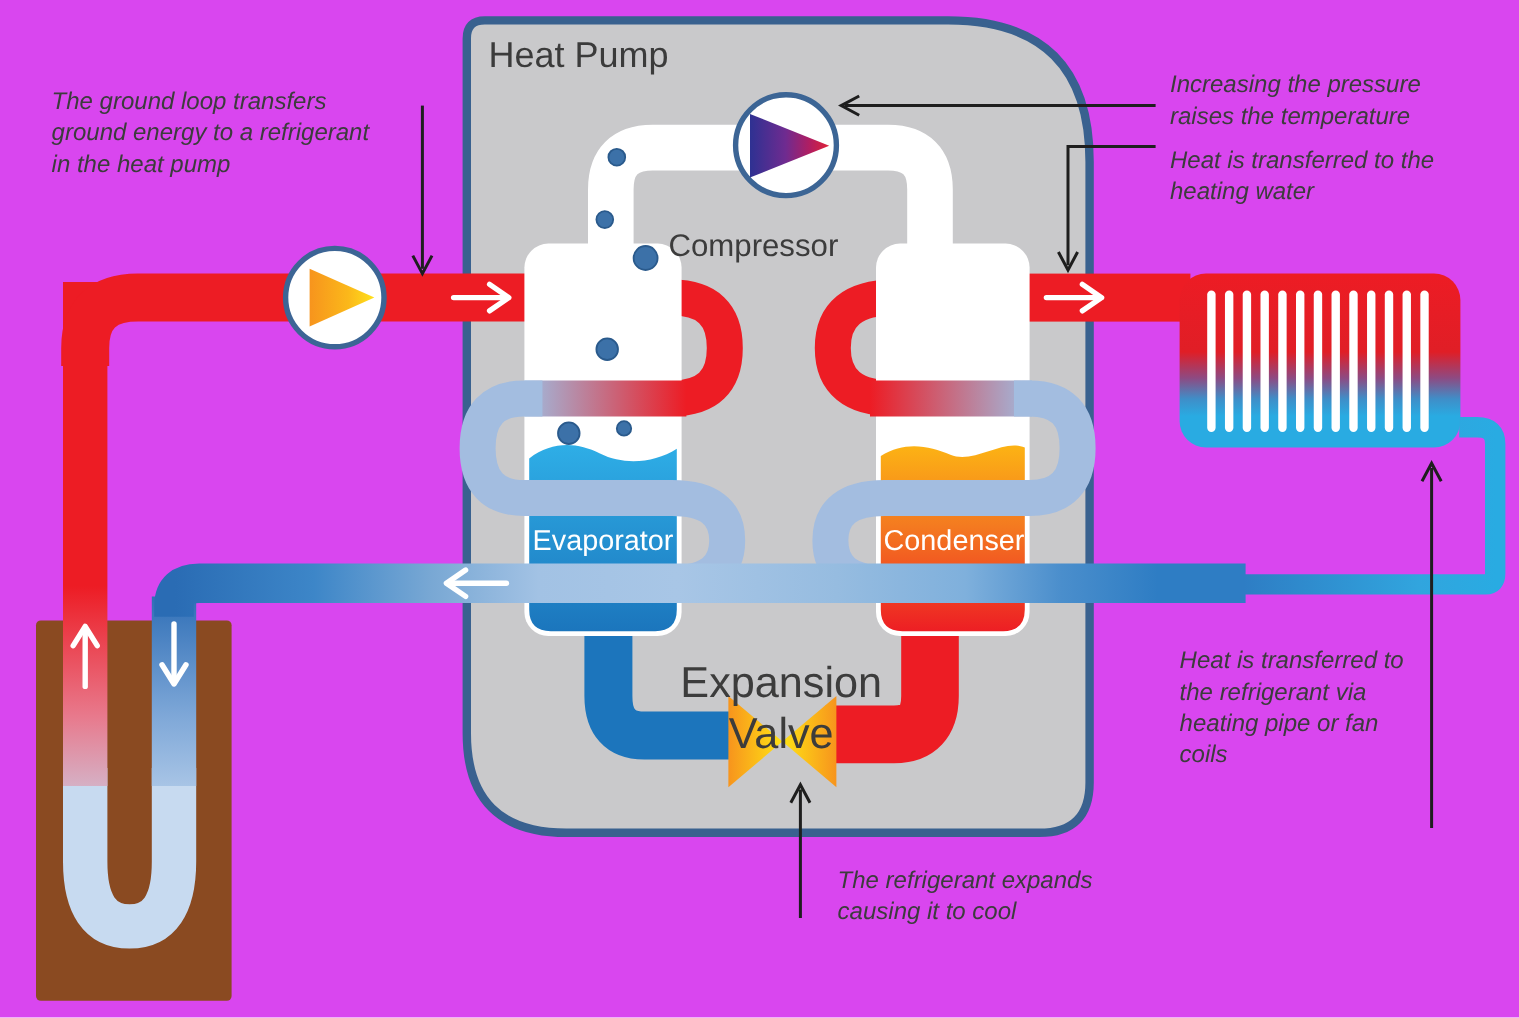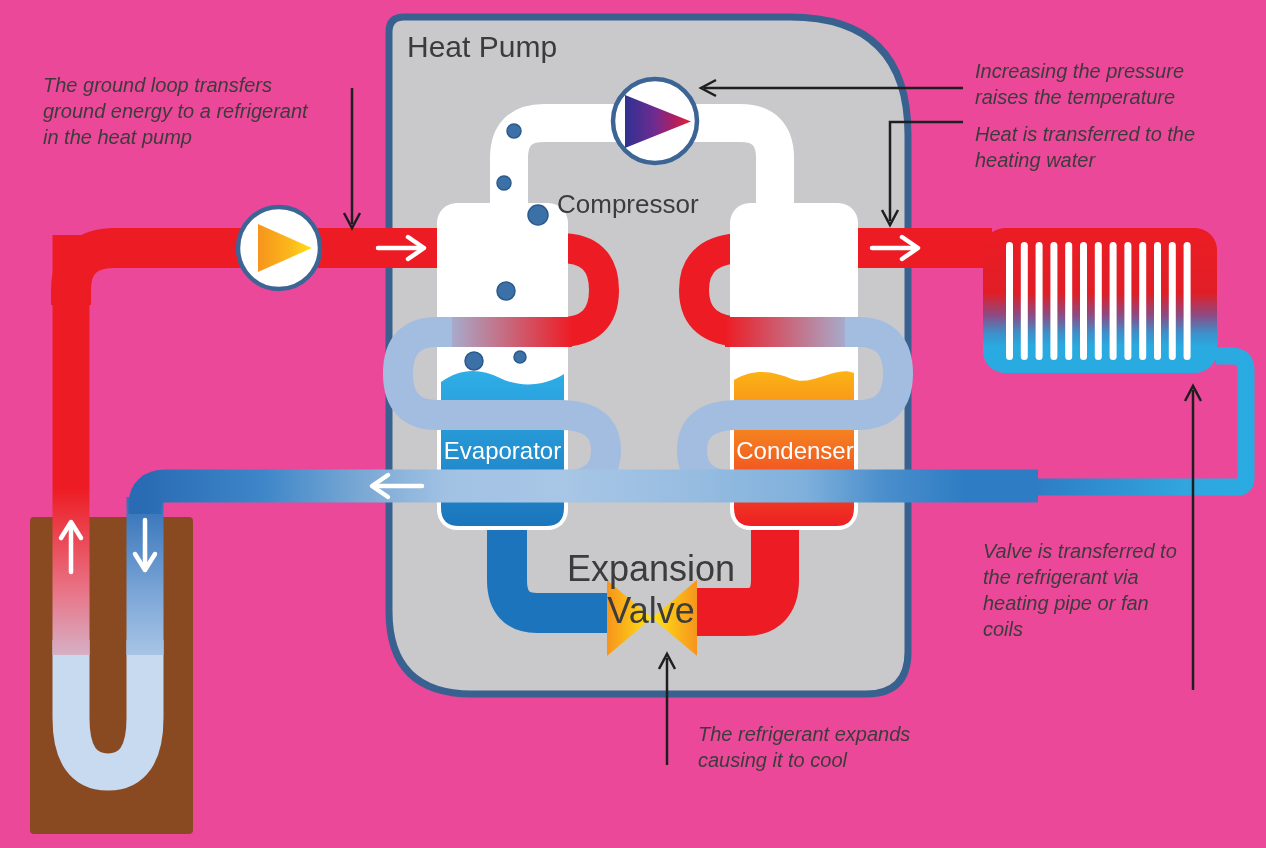--- a/index.html
+++ b/index.html
@@ -1,17 +1,17 @@
 <!DOCTYPE html>
 <html><head>
 <meta charset="utf-8">
 <style>
   html,body{margin:0;padding:0;background:#ffffff;}
   .stage{
-    position:relative;width:1266px;height:848px;background:#ec4899;overflow:hidden;
+    position:relative;width:1266px;height:848px;background:#d946ef;overflow:hidden;
     font-family:"Liberation Sans", sans-serif;
   }
   .stage svg{position:absolute;left:0;top:0;}
   .lbl{position:absolute;color:#3c3c3c;}
   .lbl .ln{white-space:nowrap;}
   .ann{font-size:20px;line-height:26px;font-style:italic;}
   .title{left:407px;top:30px;font-size:30px;color:#3b3b3b;}
   .comp-lbl{left:557px;top:189px;width:160px;text-align:left;font-size:26px;}
   .vessel-lbl{color:#ffffff;font-size:24px;text-align:center;}
   .evap-lbl{left:437px;top:437px;width:131px;}
@@ -245,21 +245,21 @@
   <div class="ln">Increasing the pressure</div>
   <div class="ln">raises the temperature</div>
 </div>
 
 <div class="lbl ann ann-water">
   <div class="ln">Heat is transferred to the</div>
   <div class="ln">heating water</div>
 </div>
 
 <div class="lbl ann ann-greenhouse">
-  <div class="ln">Valve is transferred to</div>
+  <div class="ln">Heat is transferred to</div>
   <div class="ln">the refrigerant via</div>
   <div class="ln">heating pipe or fan</div>
   <div class="ln">coils</div>
 </div>
 
 <div class="lbl ann ann-expands">
   <div class="ln">The refrigerant expands</div>
   <div class="ln">causing it to cool</div>
 </div>
 

